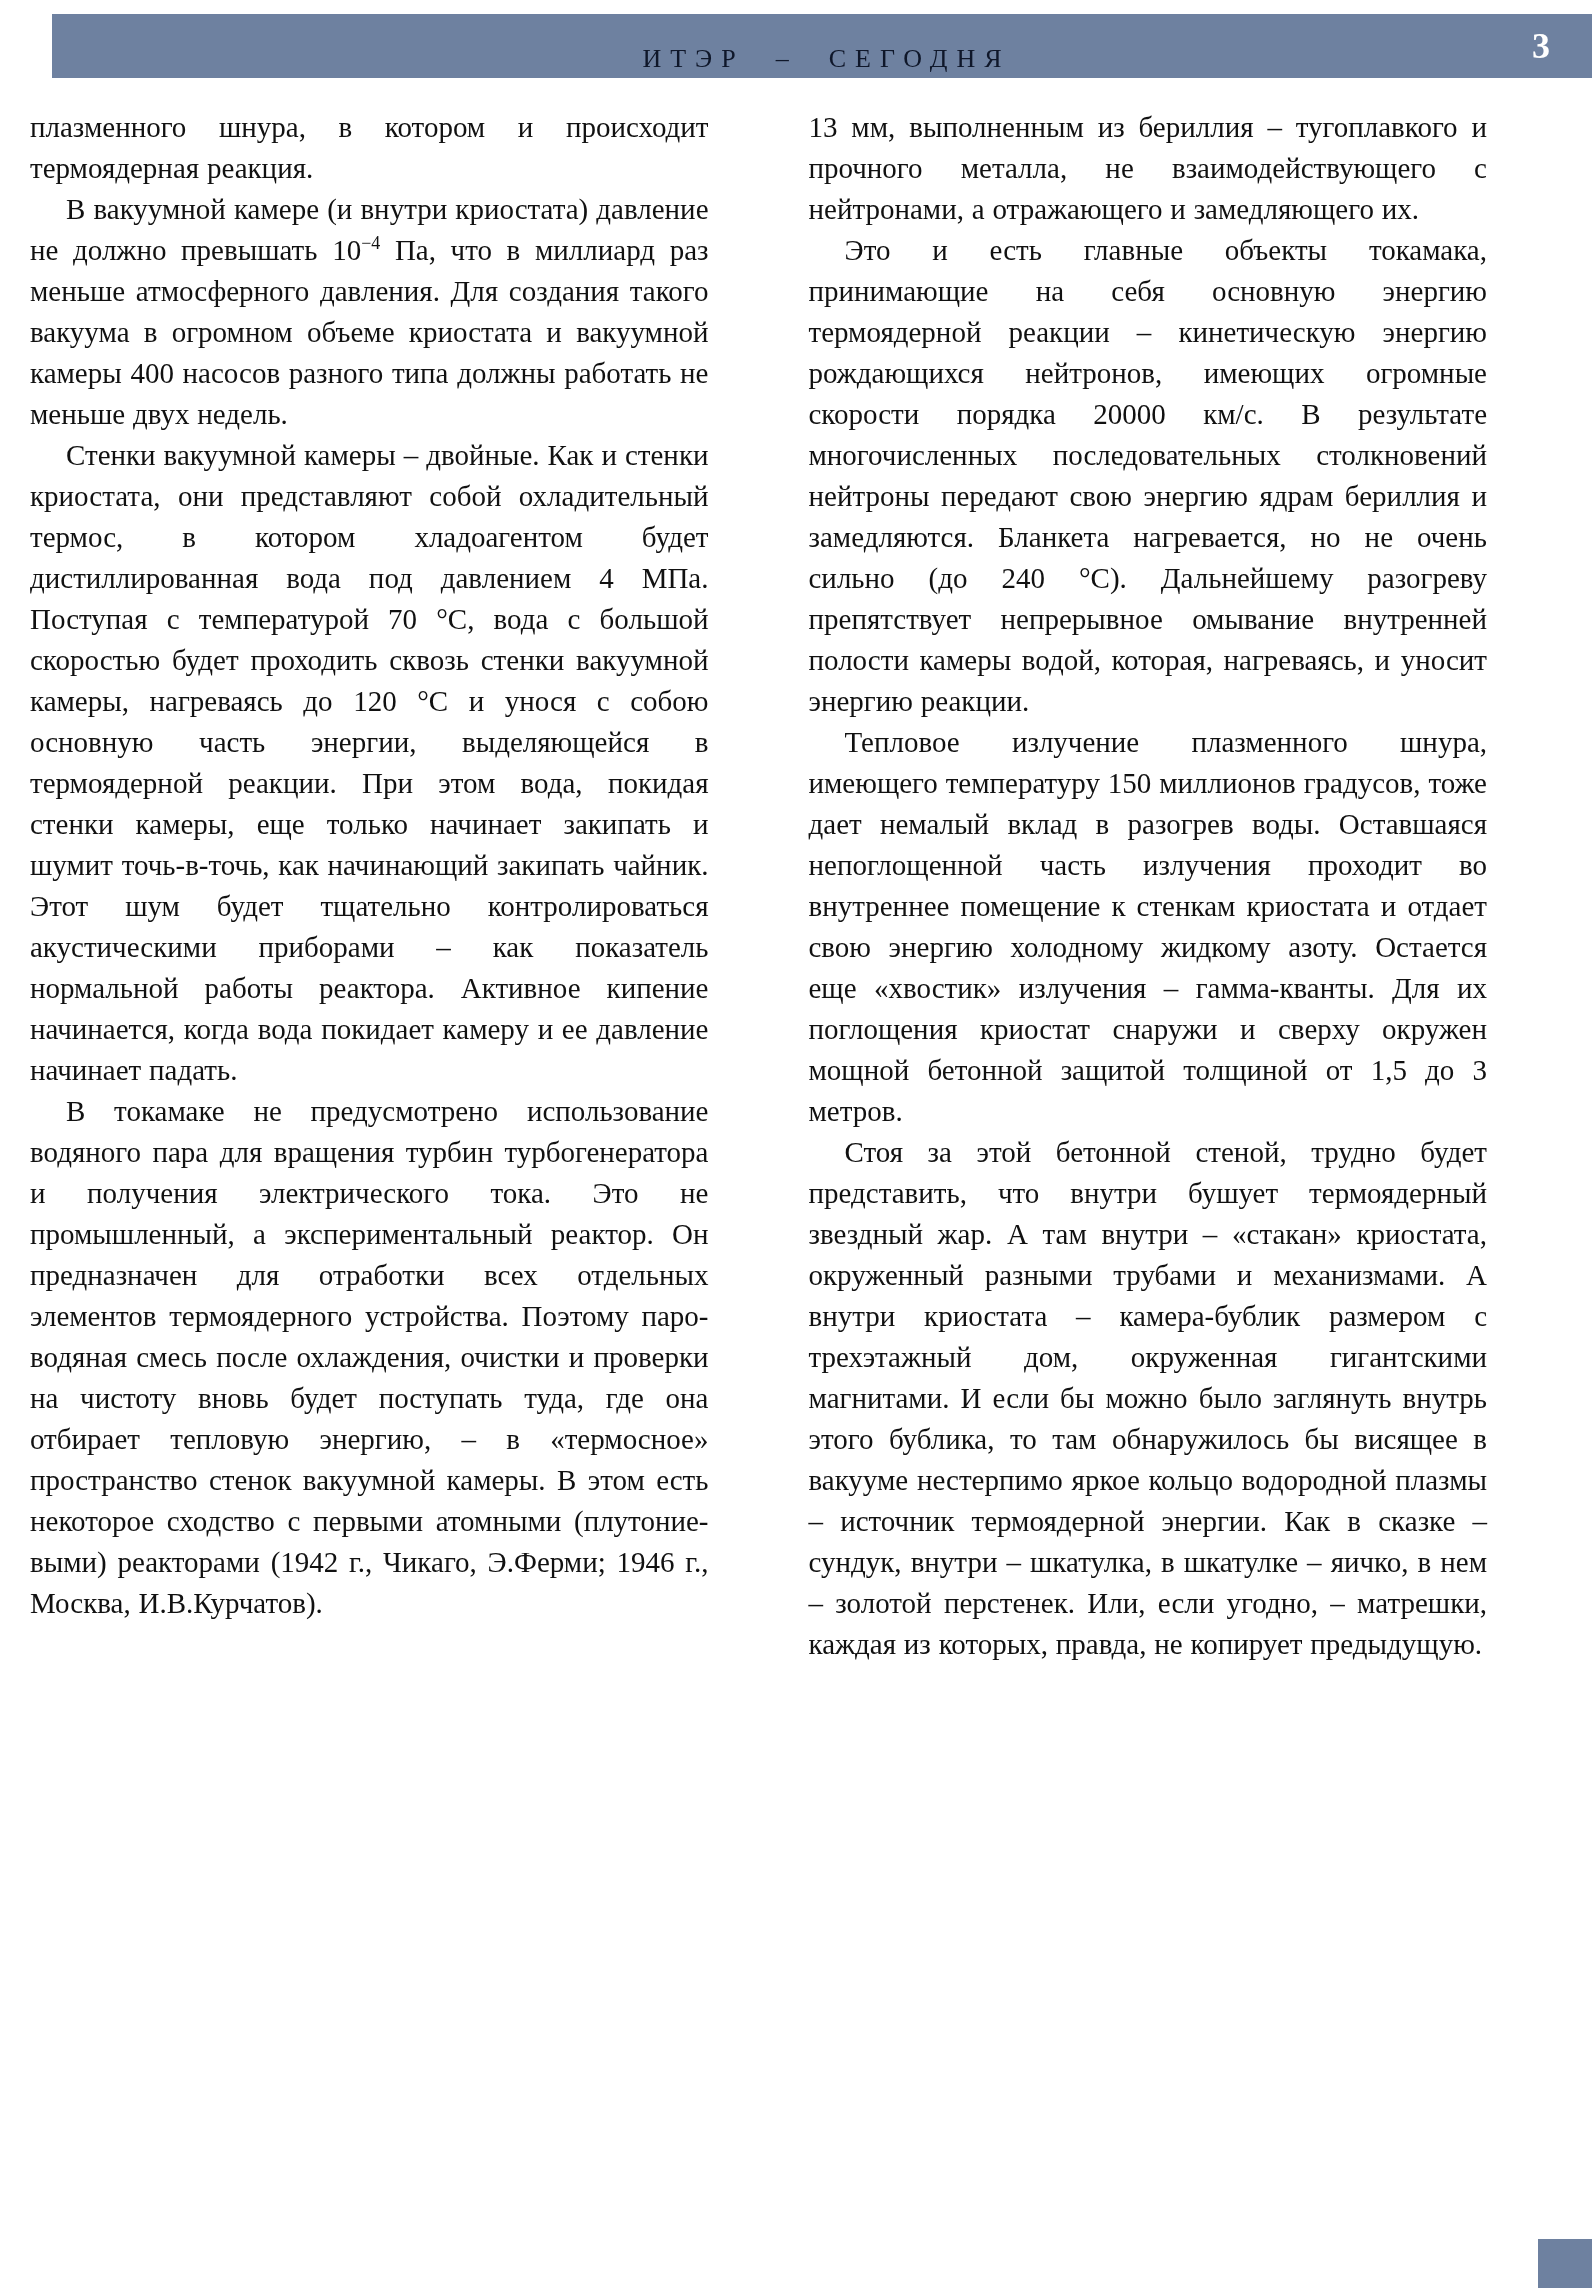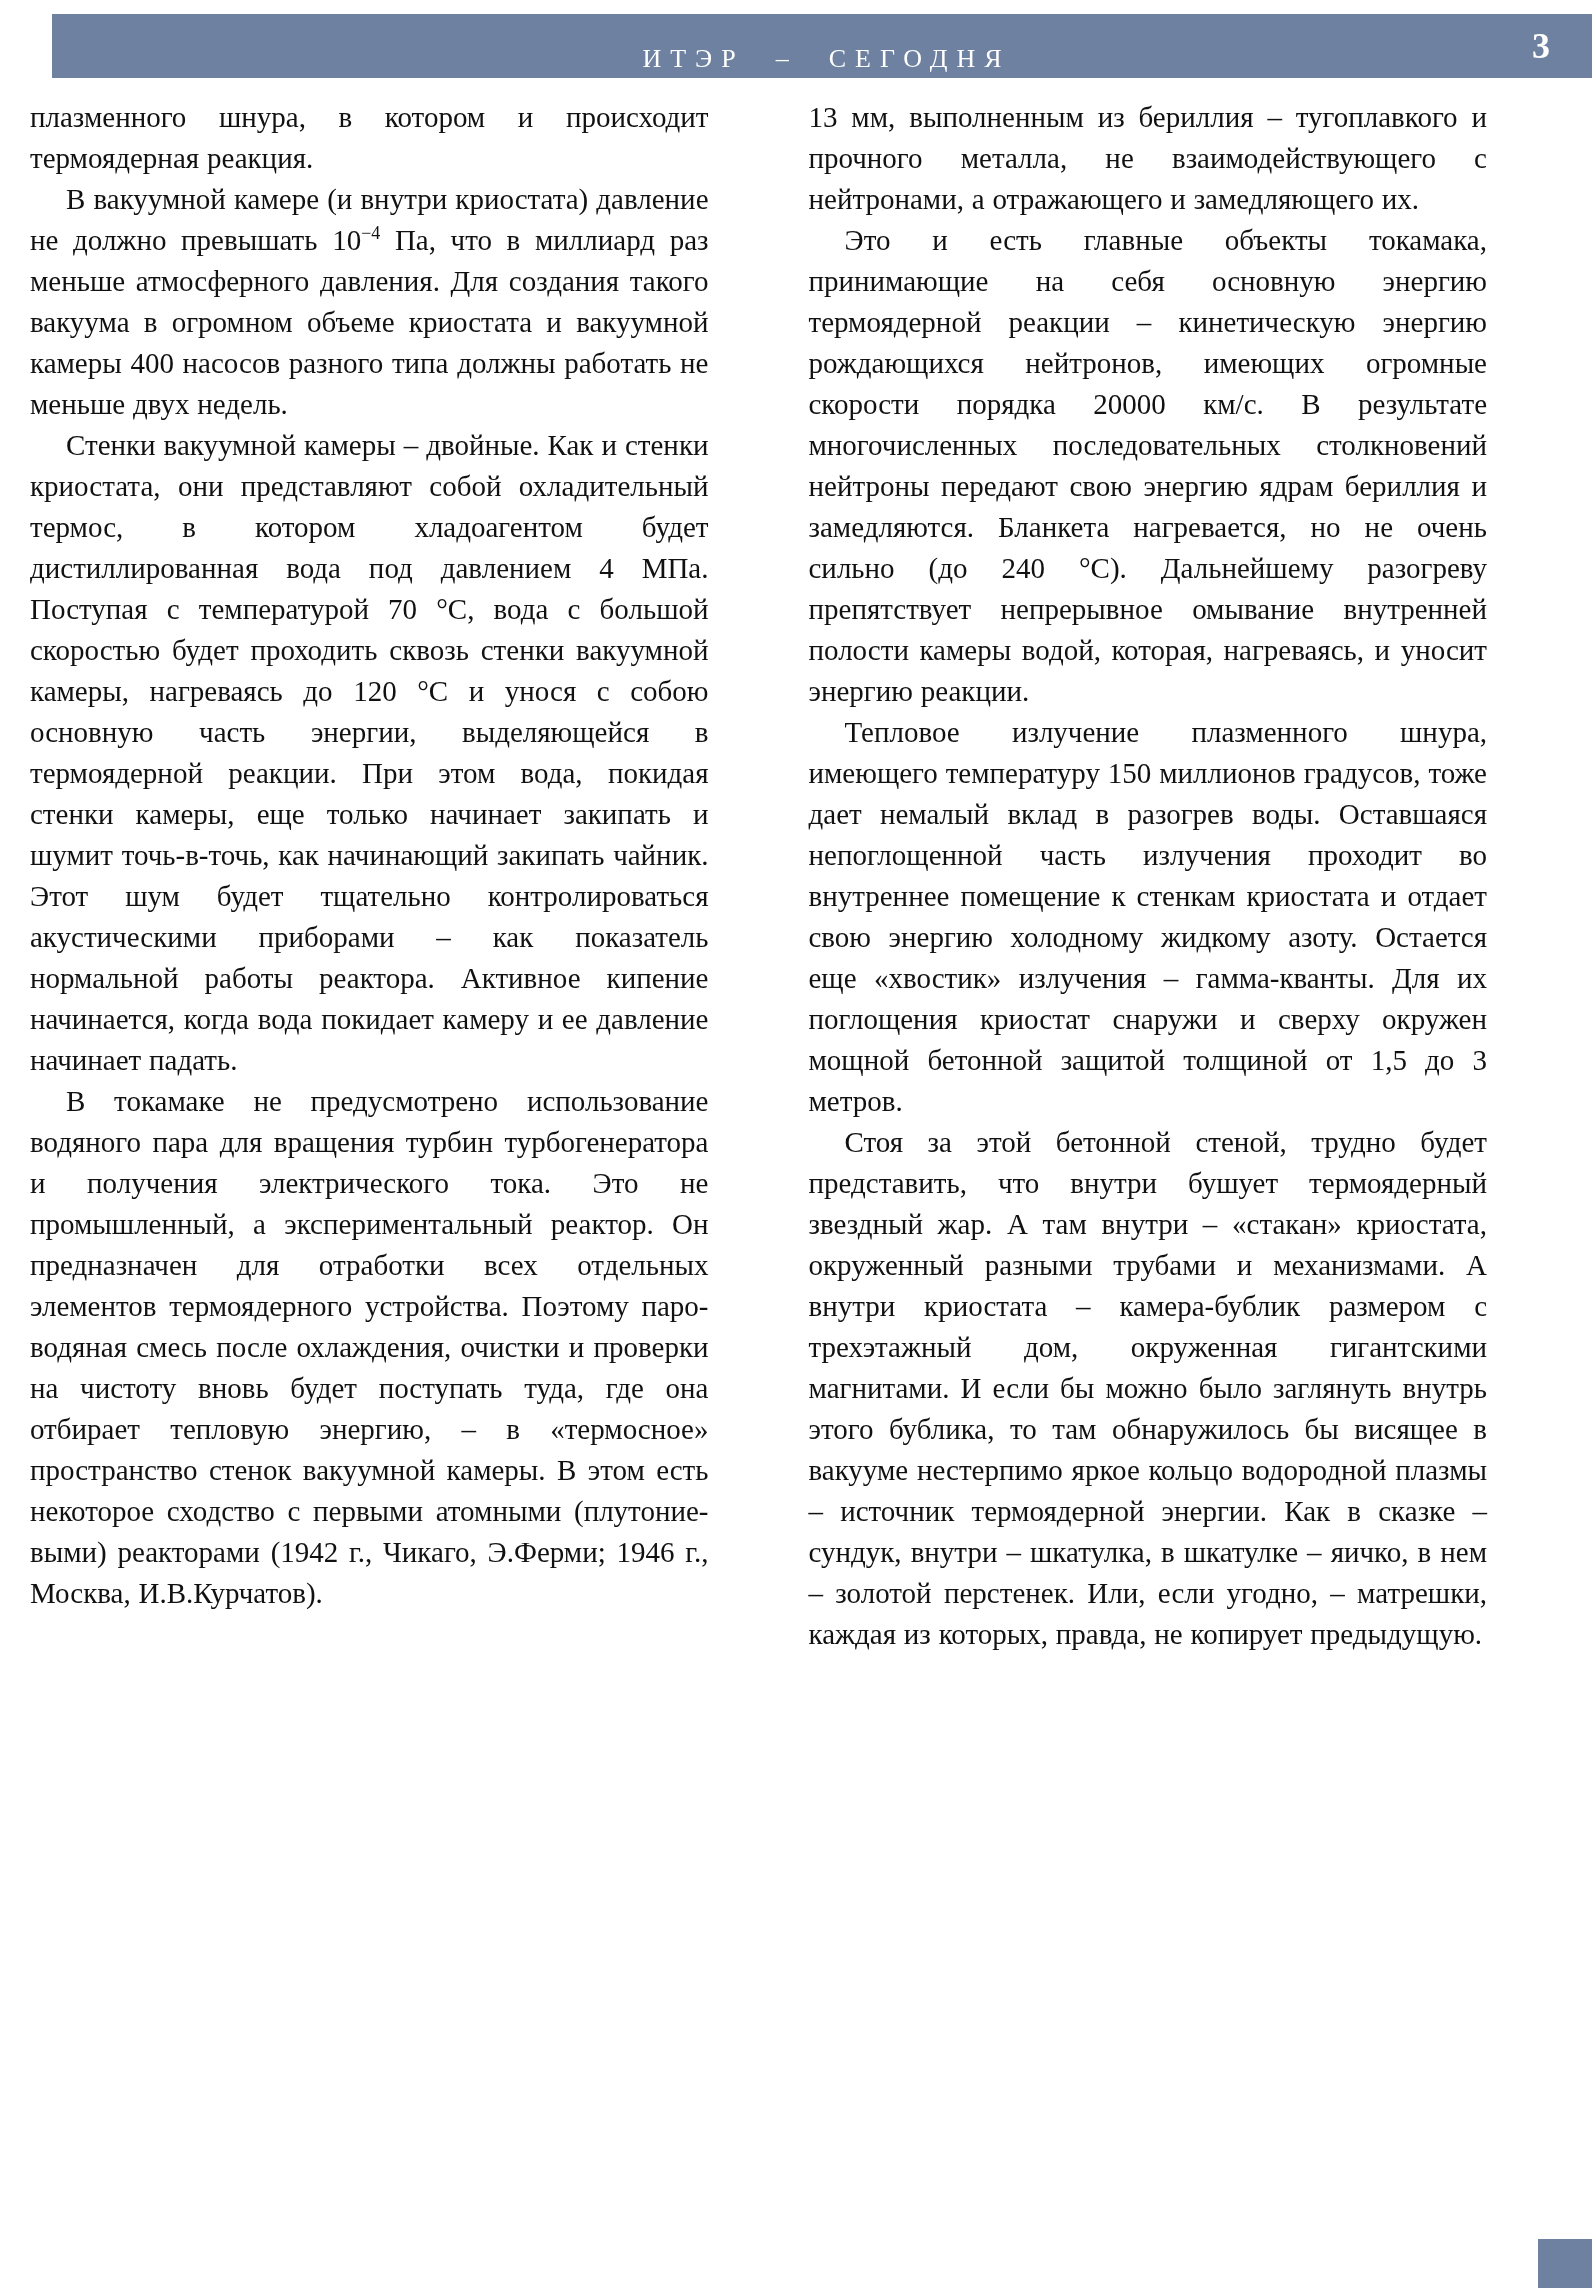--- a/index.html
+++ b/index.html
@@ -23,21 +23,21 @@
     left: 52px;
     top: 14px;
     width: 1540px;
     height: 64px;
     background: #6e81a0;
     display: flex;
     align-items: center;
     justify-content: center;
   }
   .header-title {
-    color: #ffffff;
+    color: #0f172a;
     font-size: 26px;
     letter-spacing: 9px;
     font-weight: 400;
     white-space: pre;
     text-indent: 9px;
     margin-top: 26px;
   }
   .page-number {
     position: absolute;
     right: 42px;
@@ -56,21 +56,21 @@
     top: 2239px;
     width: 54px;
     height: 50px;
     background: #6e81a0;
   }
 
   
   .columns {
     position: absolute;
     left: 0;
-    top: 97px;
+    top: 107px;
     width: 1527px;
     height: 2149px;
     display: flex;
     gap: 0;
   }
   .column {
     width: 796px;
     box-sizing: border-box;
     padding: 0 55px 0 30px;
   }

